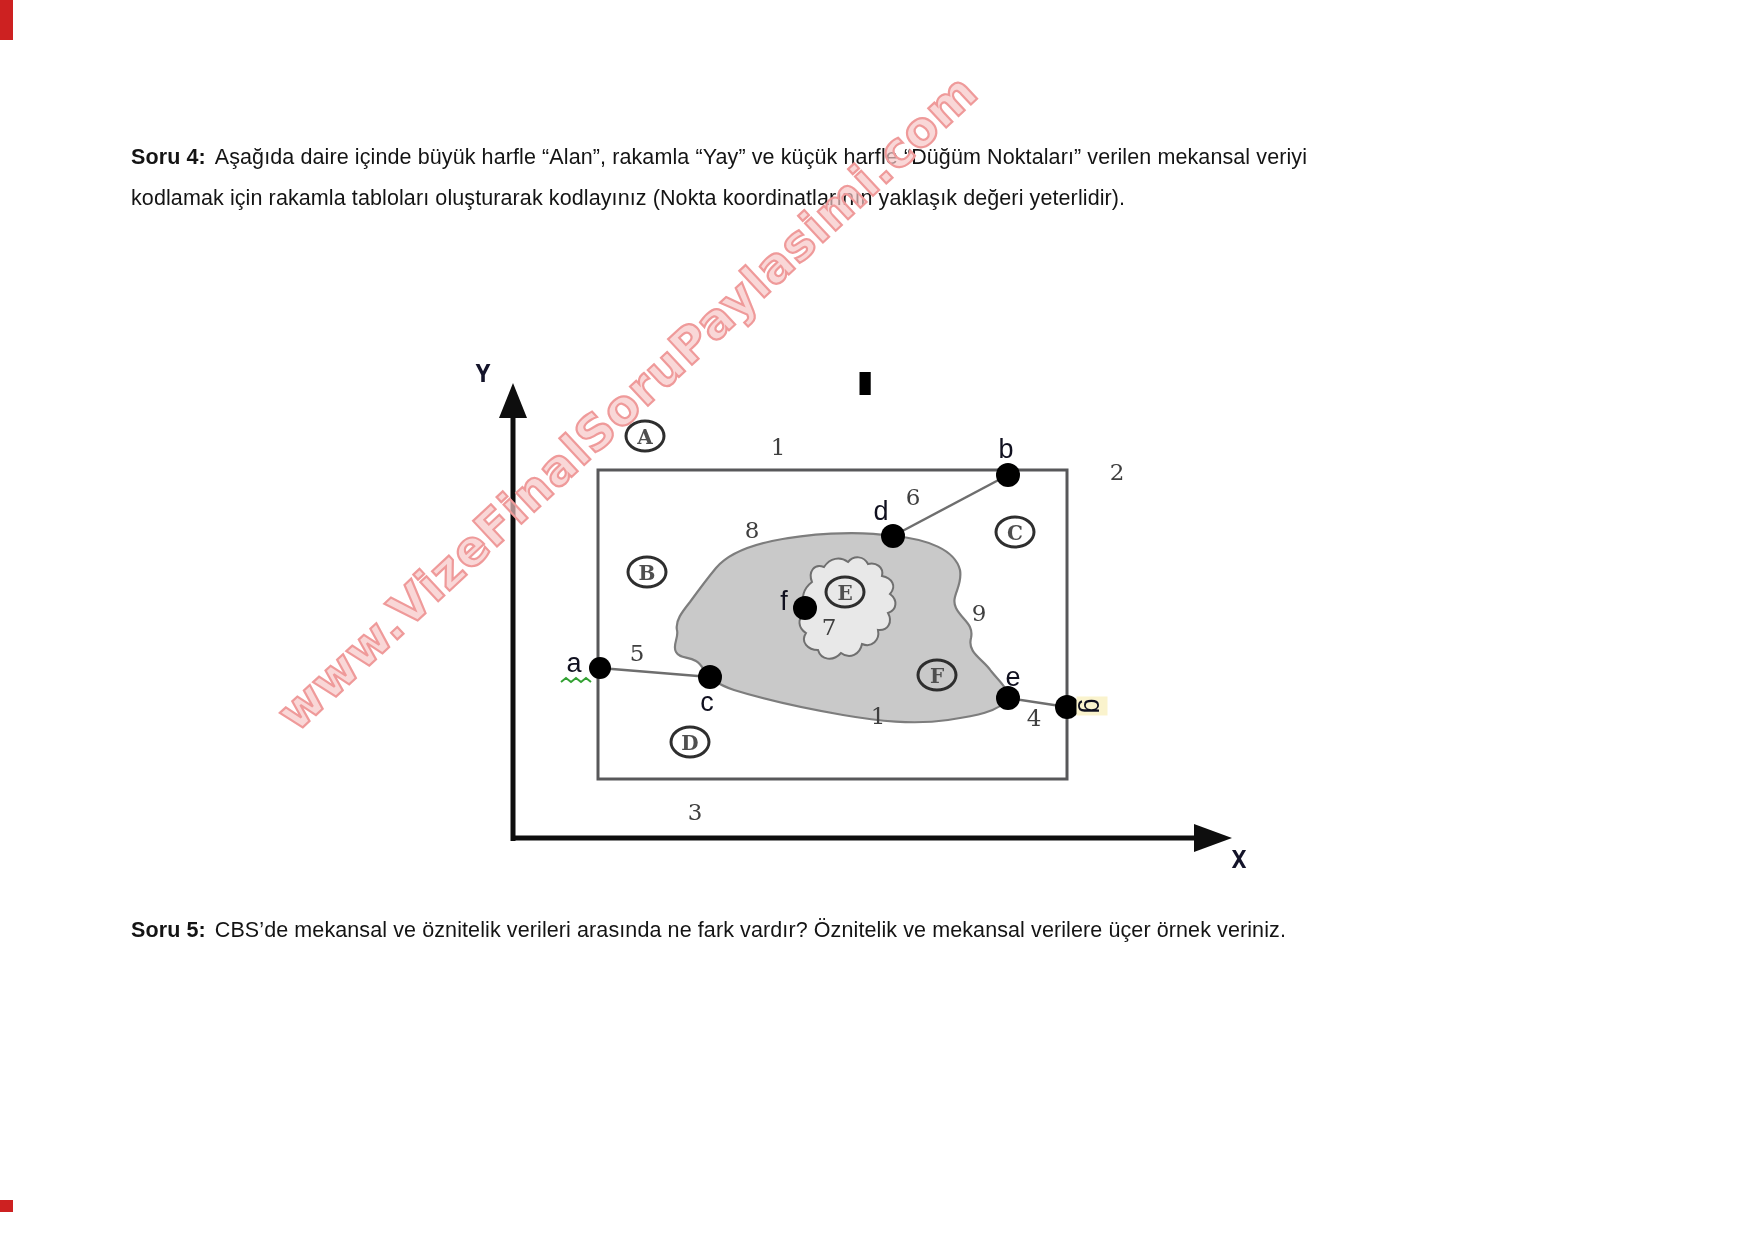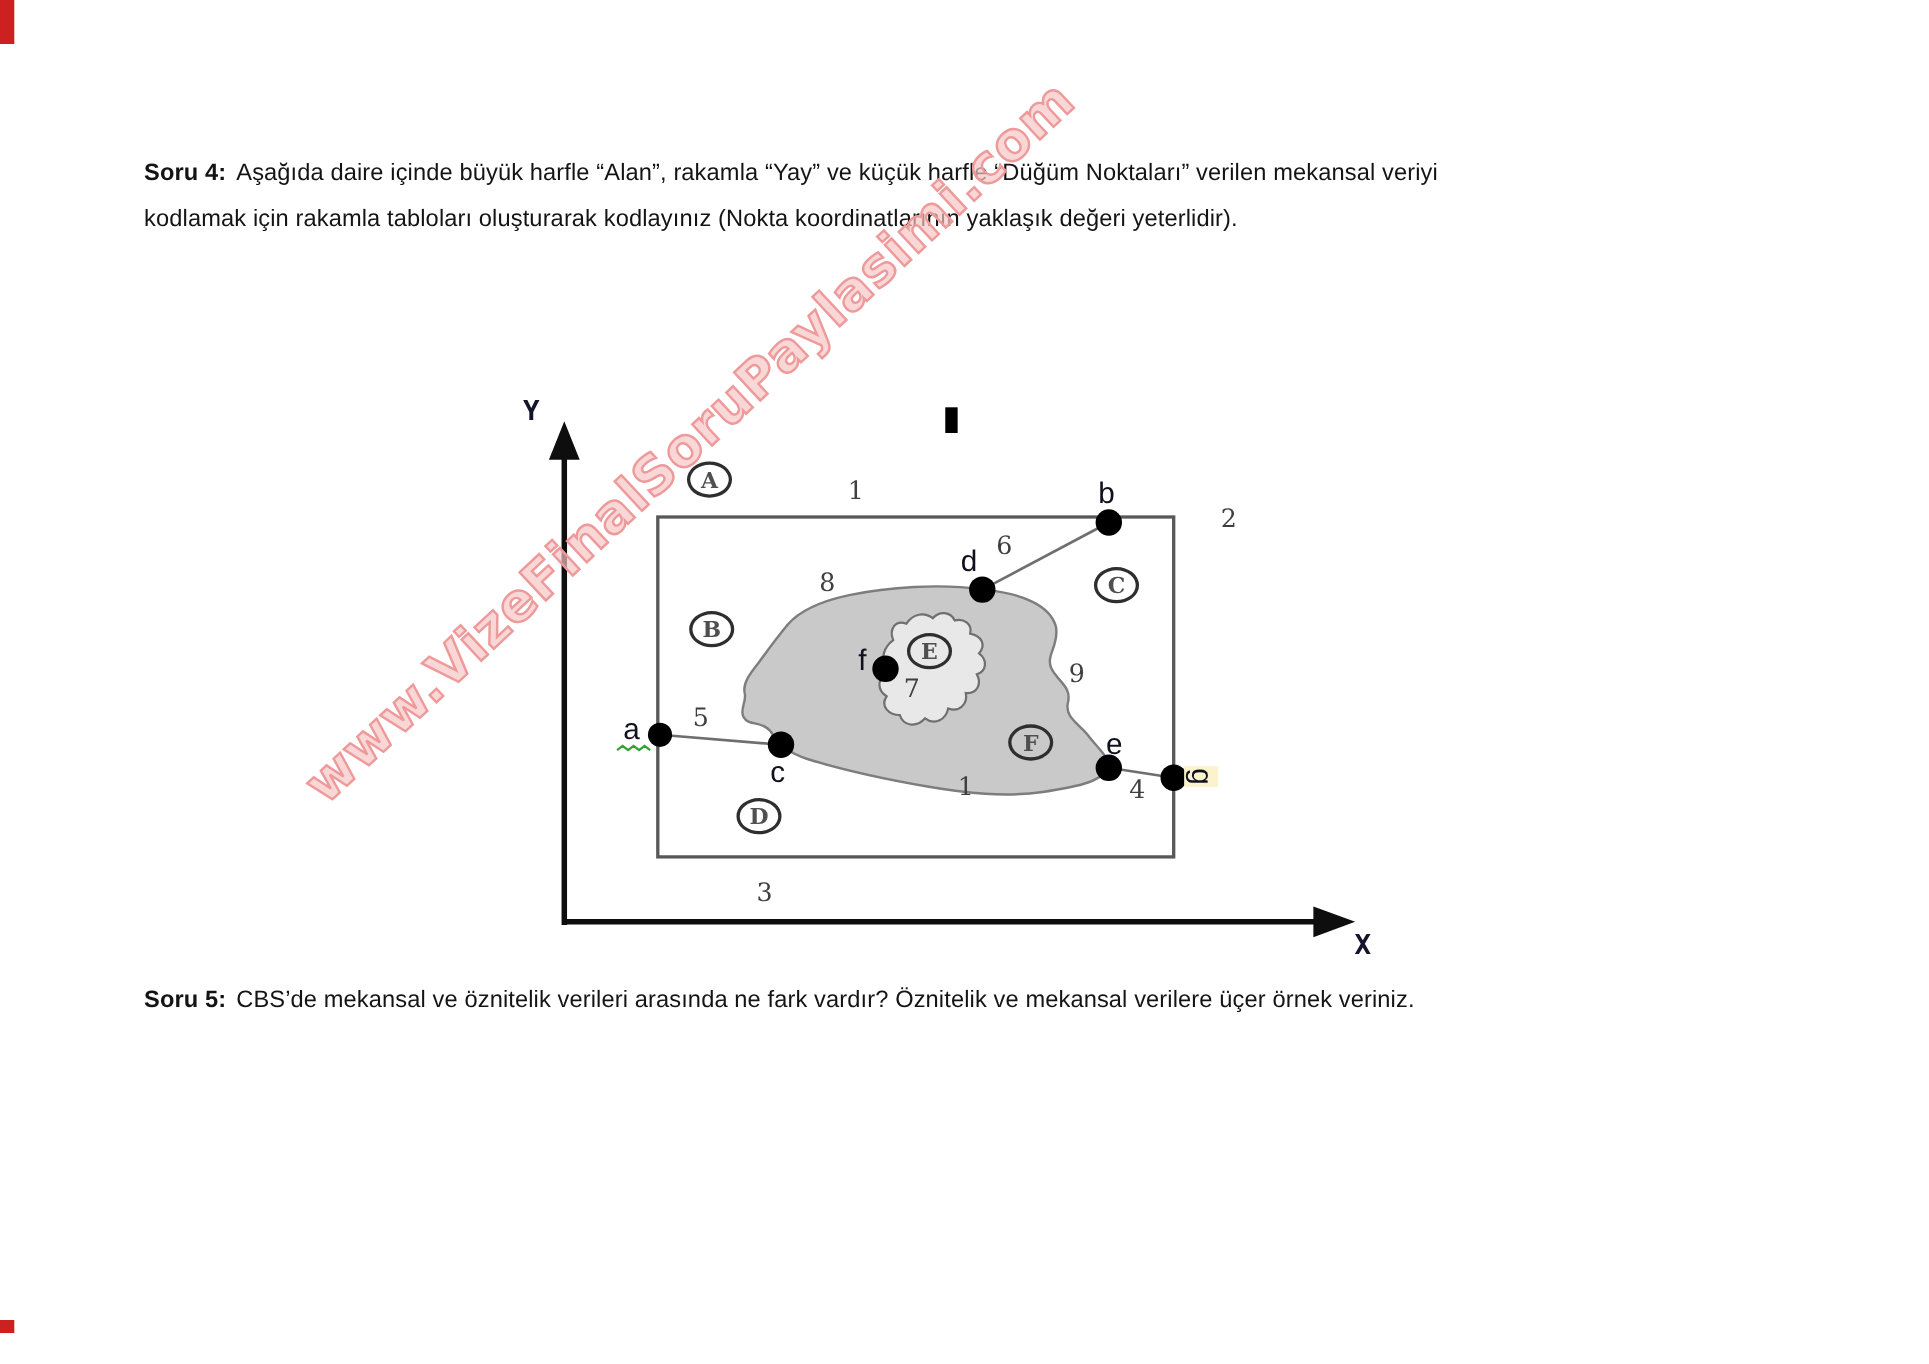--- a/index.html
+++ b/index.html
@@ -3,21 +3,21 @@
 <meta charset="utf-8">
 <style>
   html,body{margin:0;padding:0;background:#fff;}
   .page{position:relative;width:1754px;height:1212px;background:#ffffff;overflow:hidden;
         font-family:"Liberation Sans",sans-serif;}
   .edge-mark{position:absolute;left:0;width:13px;height:40px;background:#cd2121;}
   .qtext{position:absolute;left:131px;color:#141414;font-size:21.5px;line-height:41px;
          letter-spacing:.1px;white-space:nowrap;}
   .qtext b{font-weight:bold;margin-right:9px;}
   #q4{top:115px;}
-  #q5{top:866px;}
+  #q5{top:888px;}
   
   .lbl{position:absolute;transform:translate(-50%,-50%);white-space:nowrap;}
   .node-lbl{font-family:"Liberation Sans",sans-serif;font-size:27px;color:#10101f;}
   .num-lbl{font-family:"DejaVu Serif",serif;font-size:23px;color:#3f3f3f;}
   .axis-lbl{font-family:"DejaVu Sans Mono",monospace;font-weight:bold;font-size:25px;color:#14142a;}
   .oval{display:flex;align-items:center;justify-content:center;width:41px;height:33px;
         border:3.5px solid #2e2e2e;border-radius:50%;font-family:"DejaVu Serif",serif;
         font-size:20px;font-weight:bold;color:#4f4f4f;background:transparent;box-sizing:border-box;}
   .heading-I{font-family:"Liberation Sans",sans-serif;font-weight:900;font-size:34px;color:#000;
              transform:translate(-50%,-50%) scaleX(2.3);}

